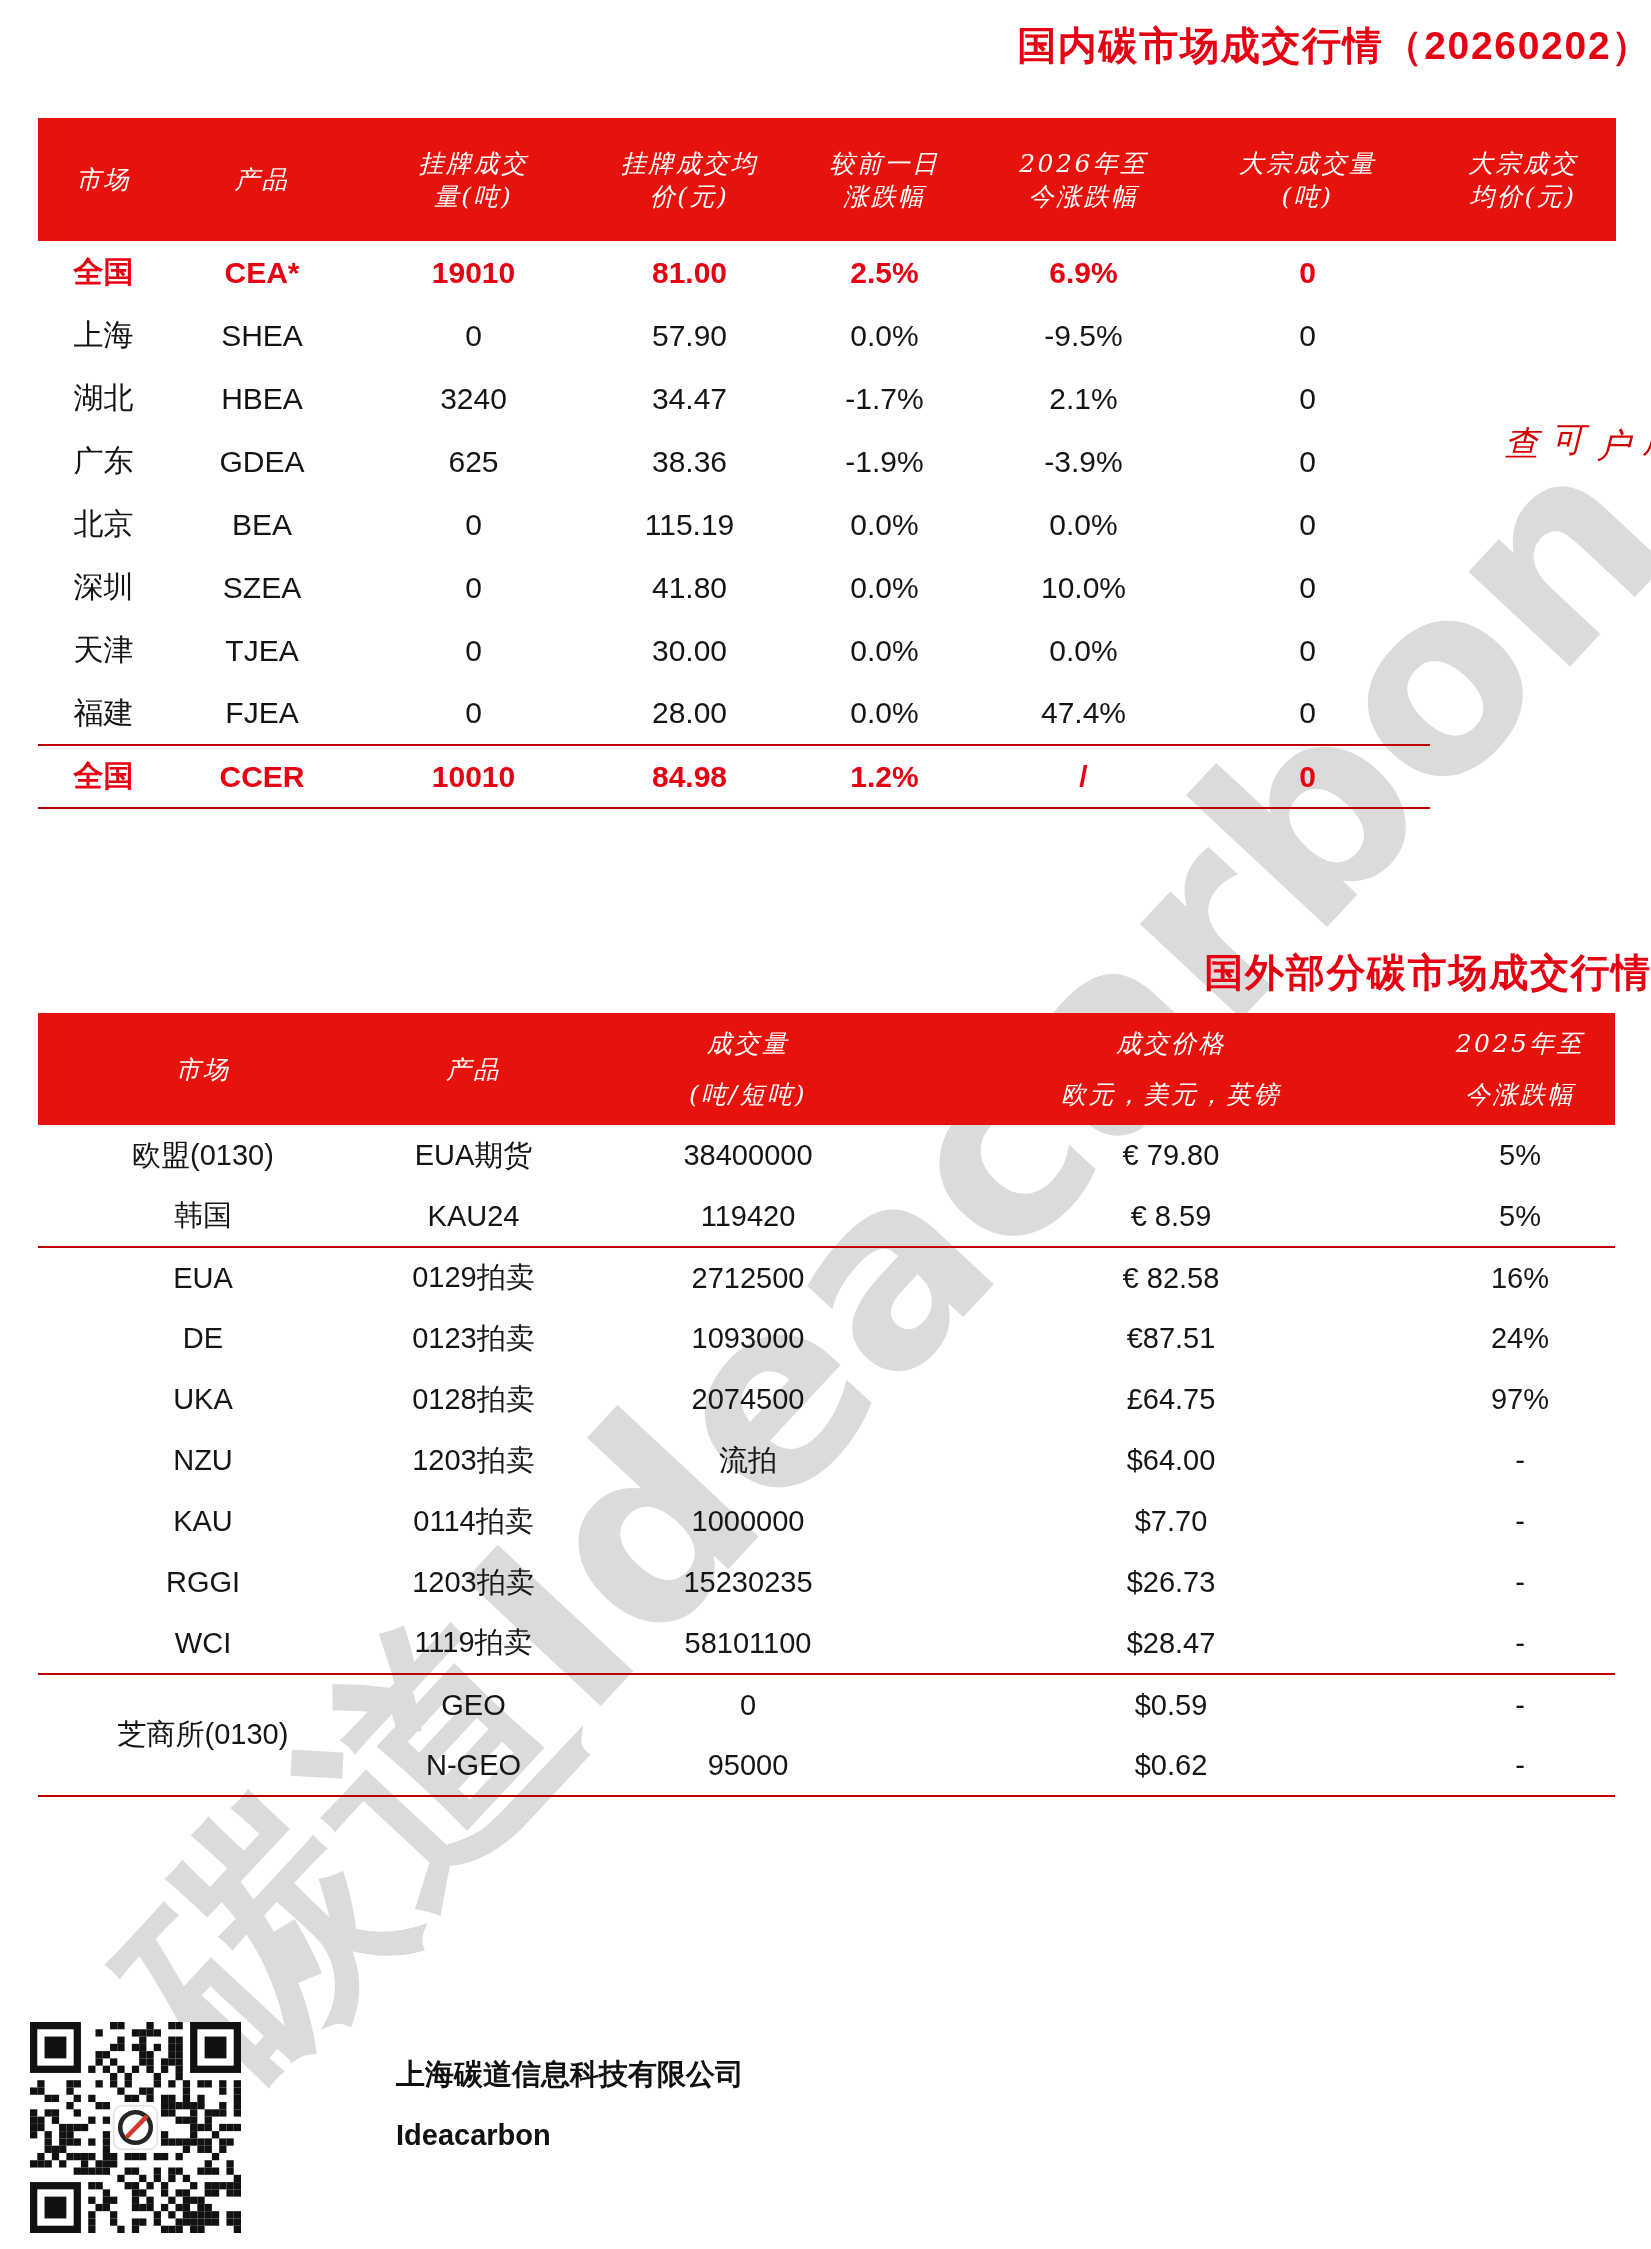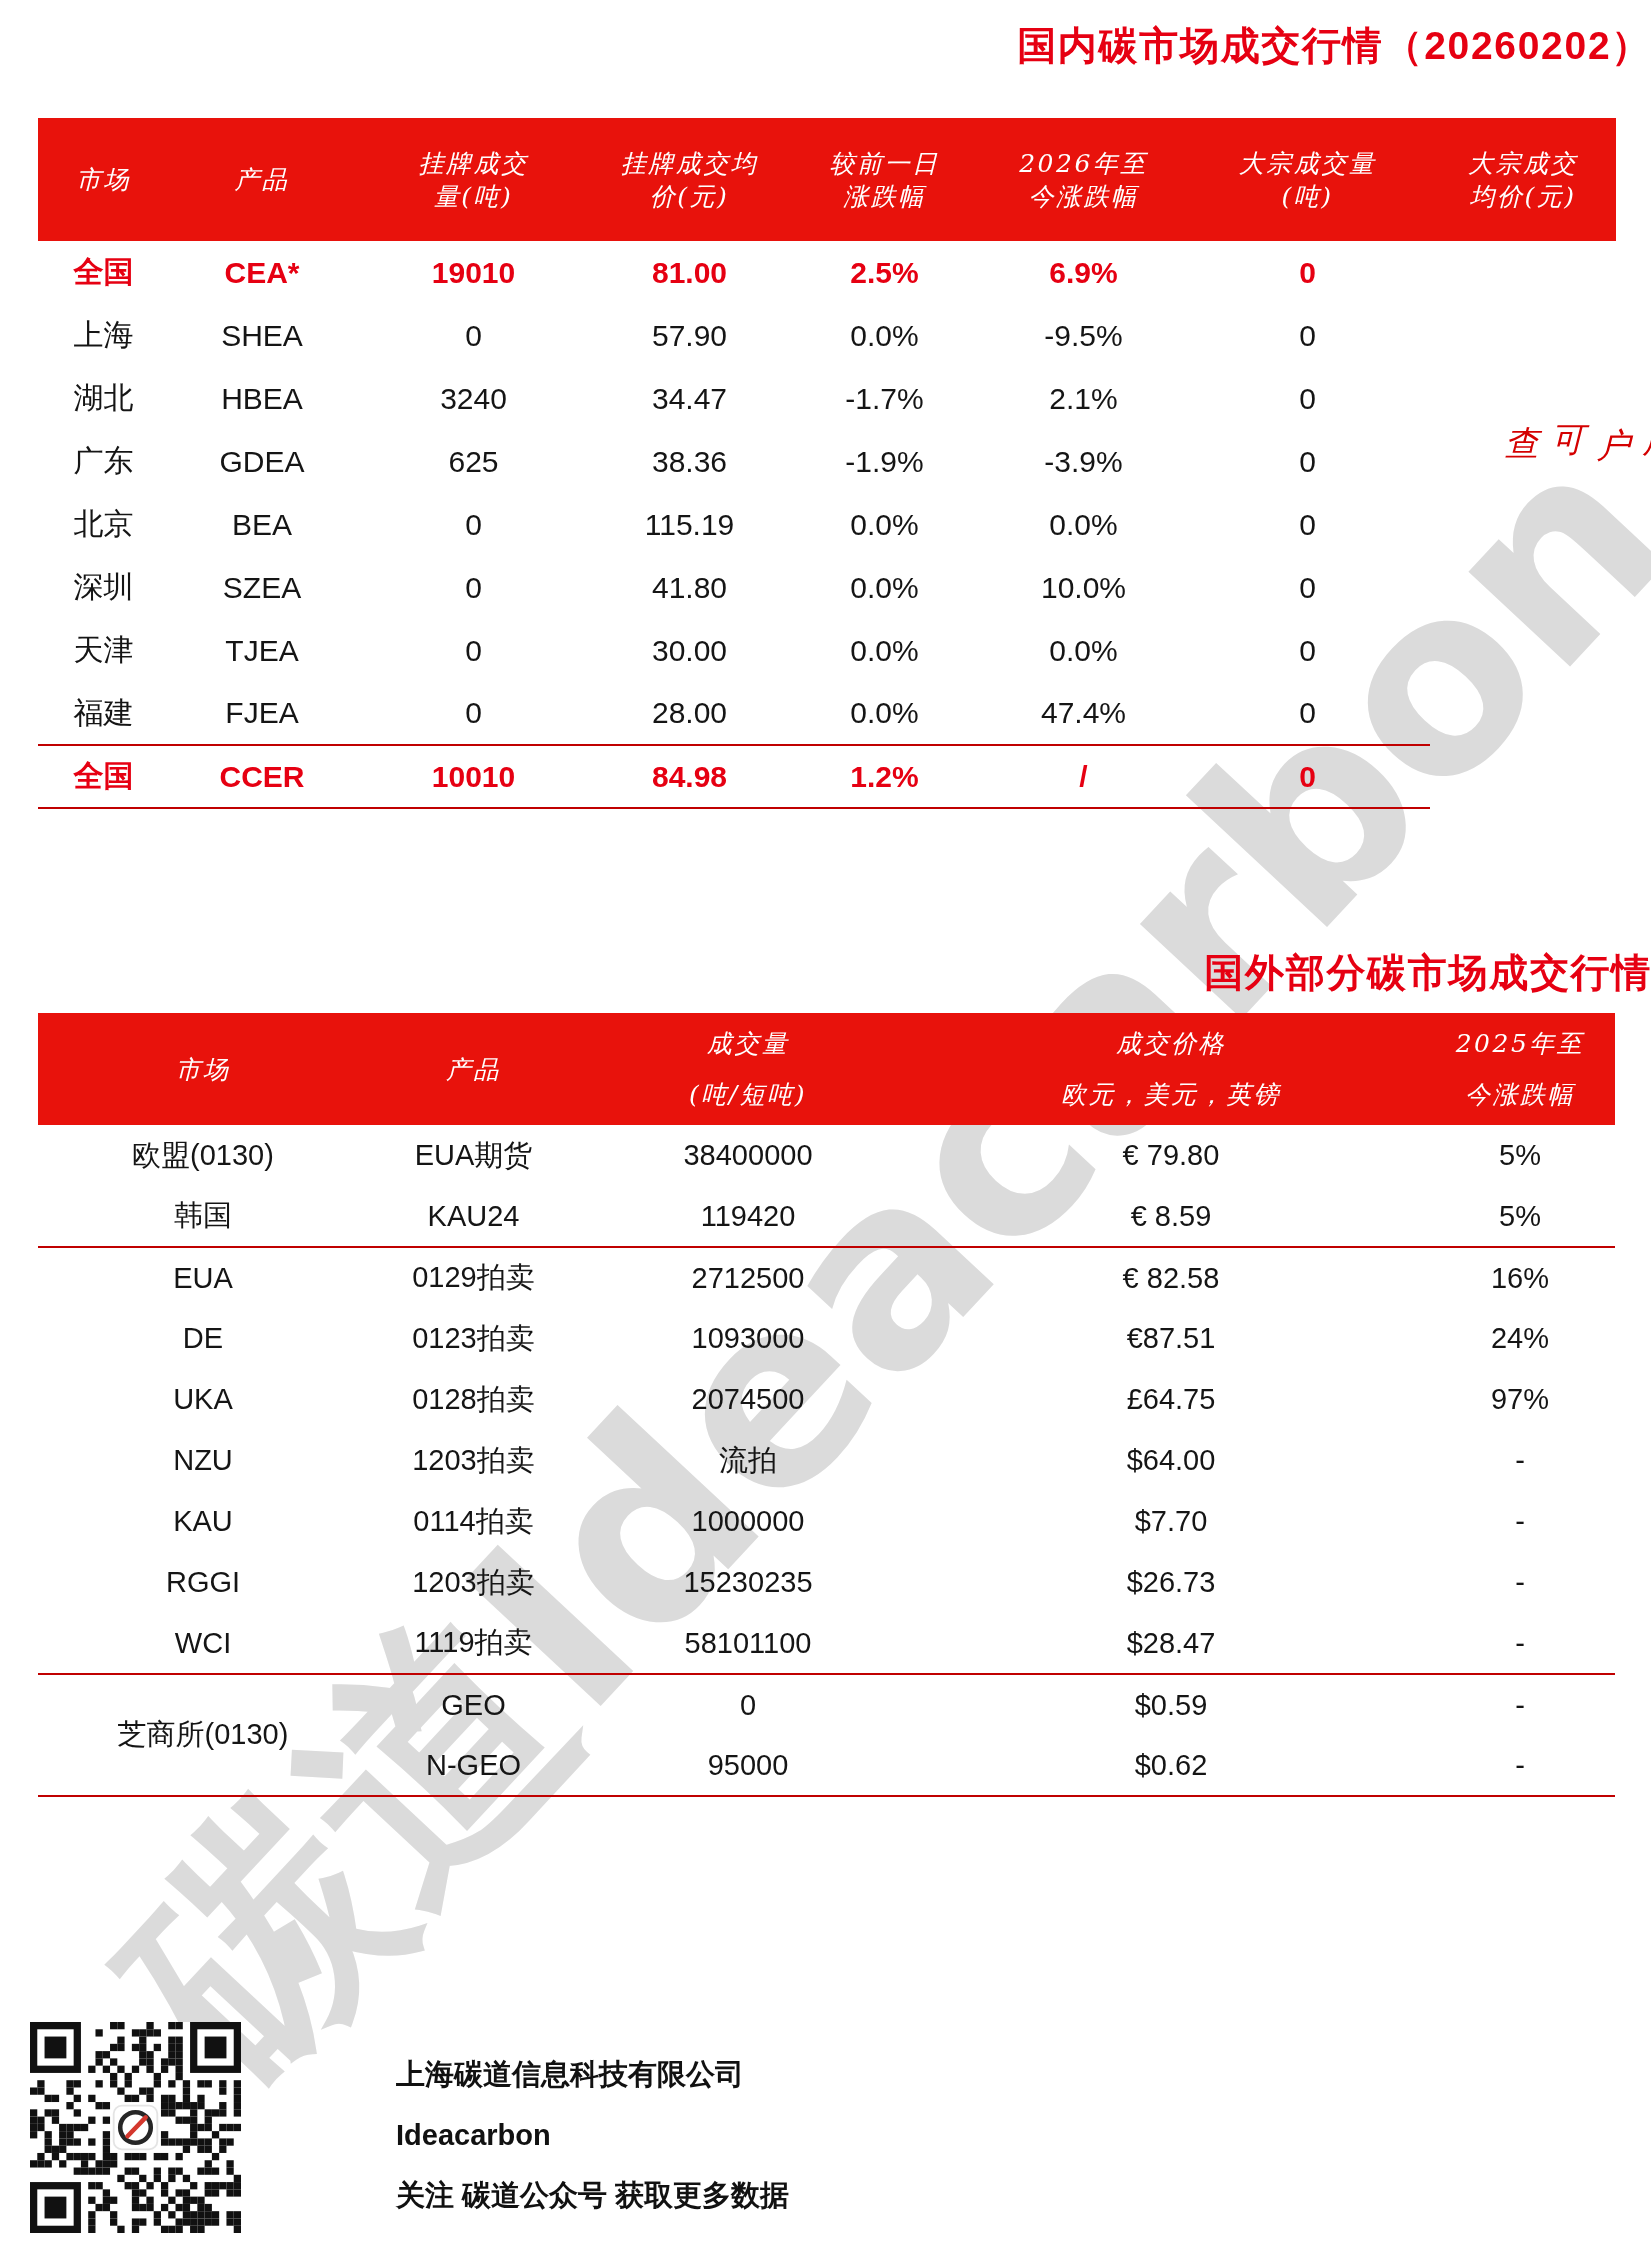--- a/index.html
+++ b/index.html
@@ -633,18 +633,17 @@
             <rect x="16" y="192" width="24" height="24" fill="#111"></rect>
           </g>
           <rect x="92" y="92" width="48" height="48" rx="9" fill="#fff" stroke="#e4e4e4" stroke-width="2"></rect>
           <circle cx="116" cy="116" r="16.8" fill="none" stroke="#262626" stroke-width="5"></circle>
           <line x1="127.2" y1="104.8" x2="107.2" y2="125.6" stroke="#d4382e" stroke-width="5" stroke-linecap="round"></line>
         </svg></div>
 
     <div class="company">
       <div>上海碳道信息科技有限公司</div>
       <div>Ideacarbon</div>
-      <div>关注 碳道公众号 获取更多数据</div>
     </div>
 
   </div>
 </div>
 
 
 </body></html>

